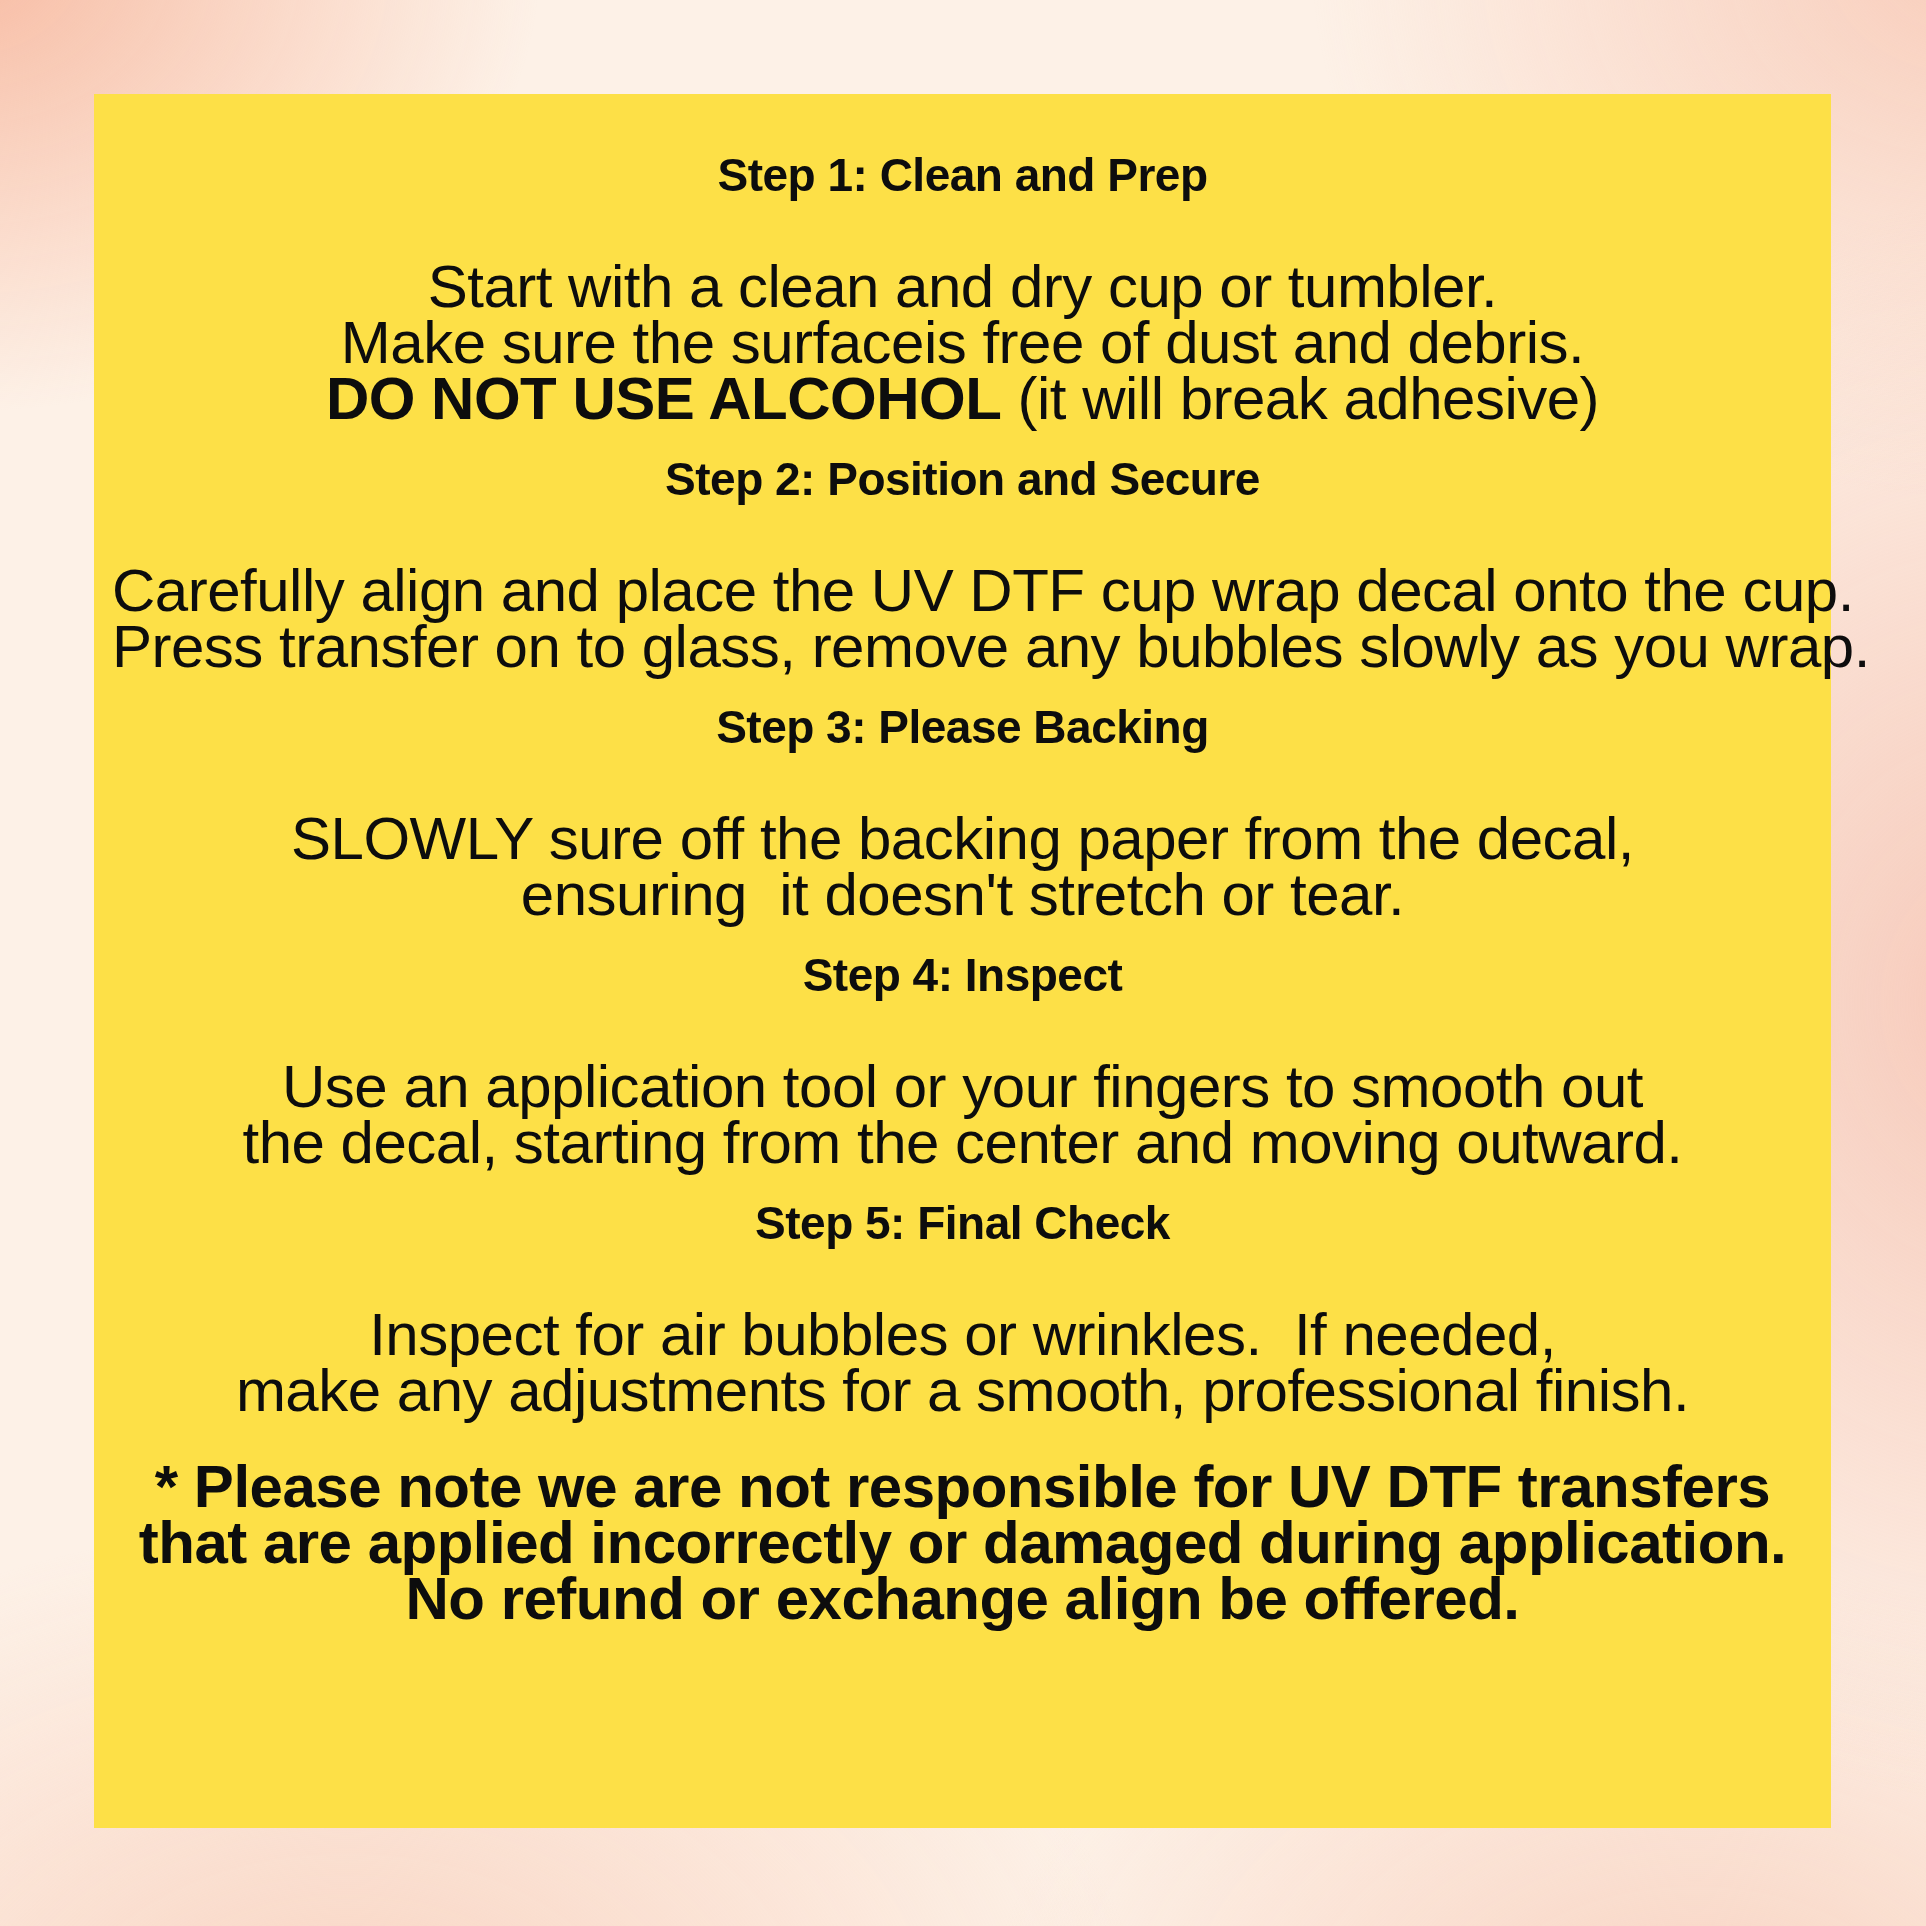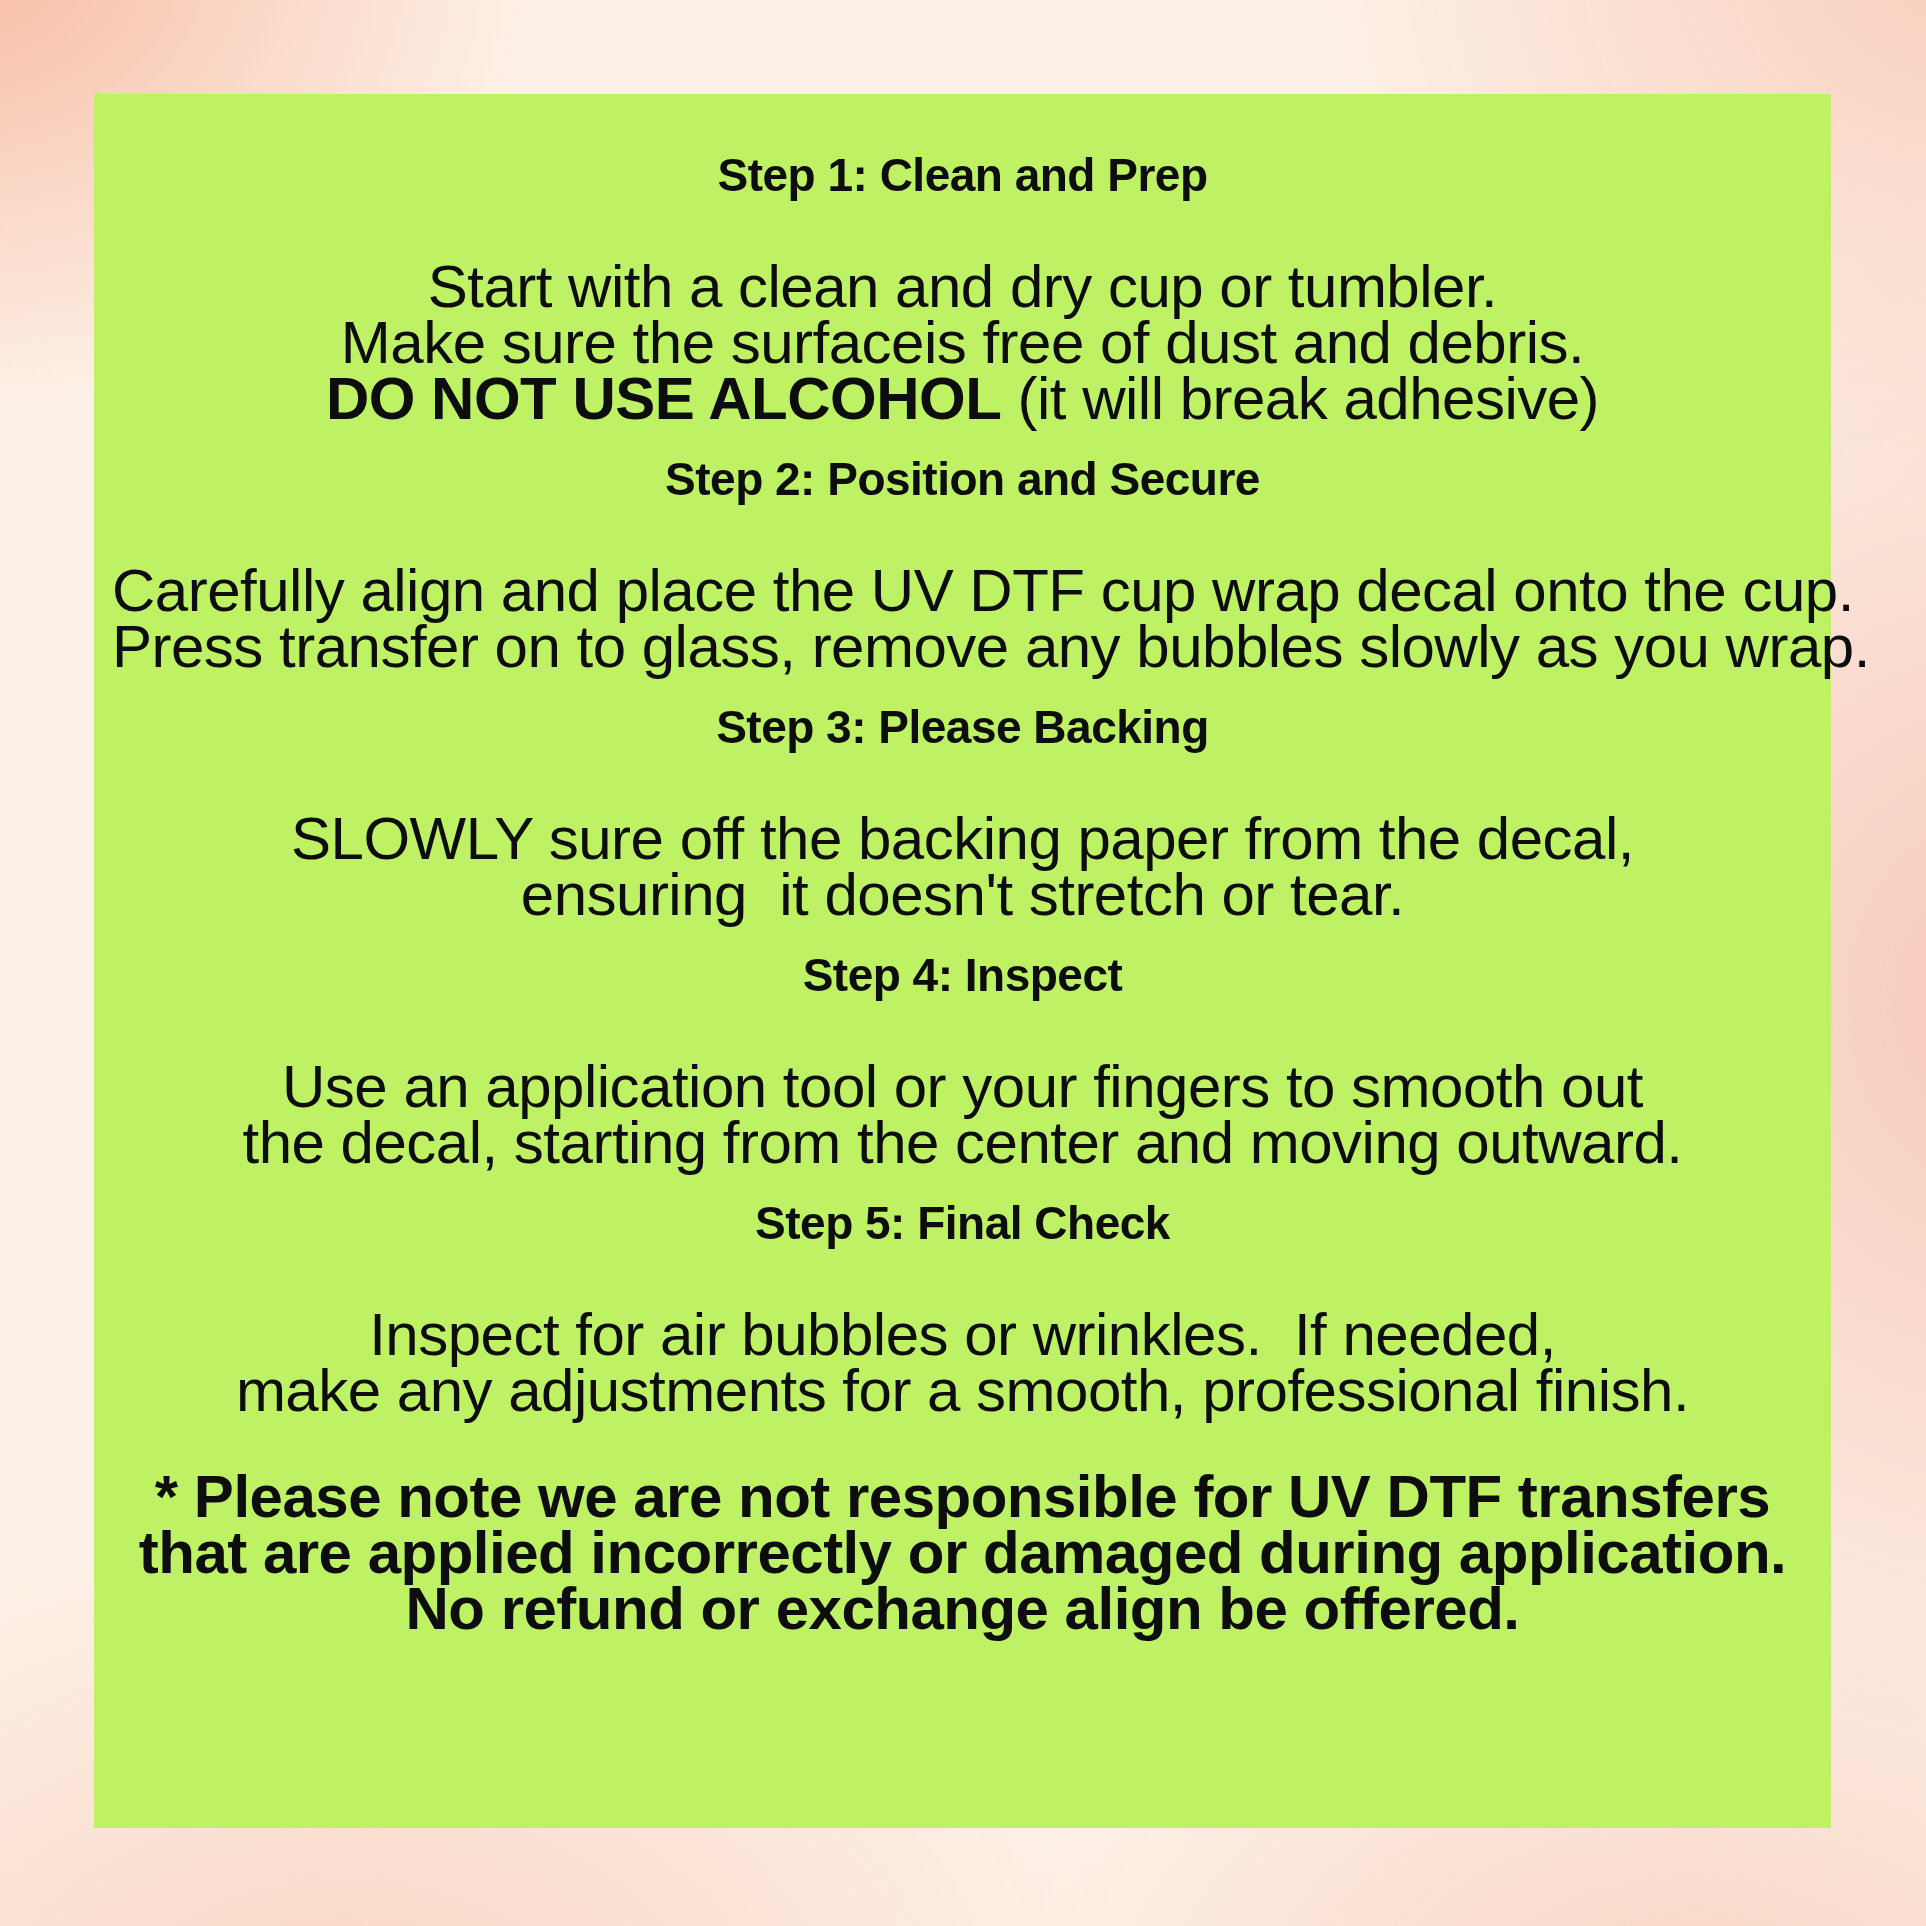--- a/index.html
+++ b/index.html
@@ -19,21 +19,21 @@
       radial-gradient(1287px 842px at 18% 106%, rgba(249,211,193,0.95) 0%, rgba(249,211,193,0) 62%),
       radial-gradient(1188px 792px at 88% 106%, rgba(248,208,190,0.9) 0%, rgba(248,208,190,0) 60%);
     overflow: hidden;
   }
   .card {
     position: absolute;
     left: 94px;
     top: 94px;
     width: 1737px;
     height: 1734px;
-    background: #bef264;
+    background: #fde047;
     box-sizing: border-box;
     padding: 53px 18px 0 18px;
     text-align: center;
     color: #0d0d0d;
   }
   .line {
     font-size: 60px;
     line-height: 56px;
     letter-spacing: -0.5px;
     white-space: nowrap;
@@ -49,21 +49,21 @@
   .section {
     margin-top: 24px;
   }
   .section:first-child {
     margin-top: 0;
   }
   .bold {
     font-weight: bold;
   }
   .disclaimer {
-    margin-top: 50px;
+    margin-top: 40px;
   }
   .disclaimer .line {
     font-weight: bold;
   }
 </style>
 </head>
 <body>
 
 <div class="card">
 

